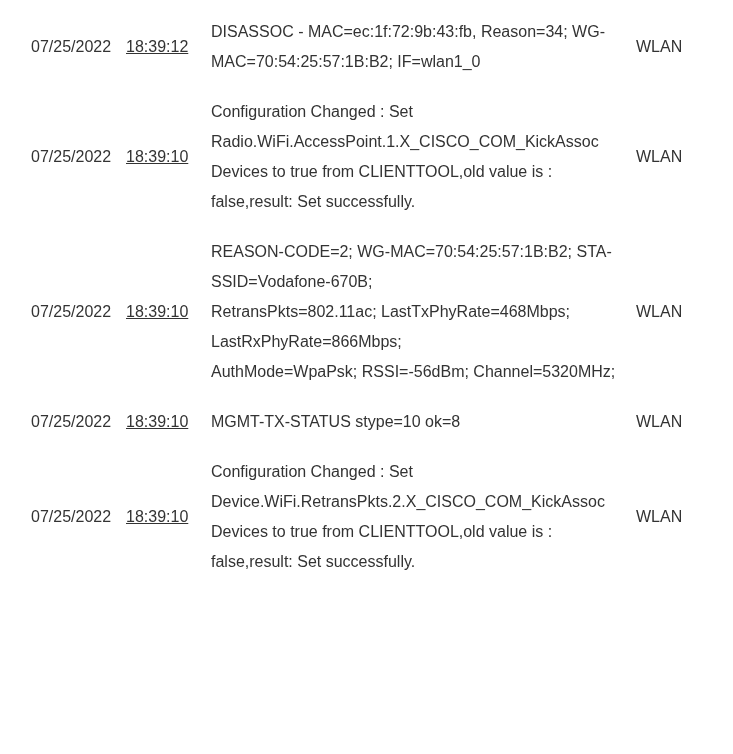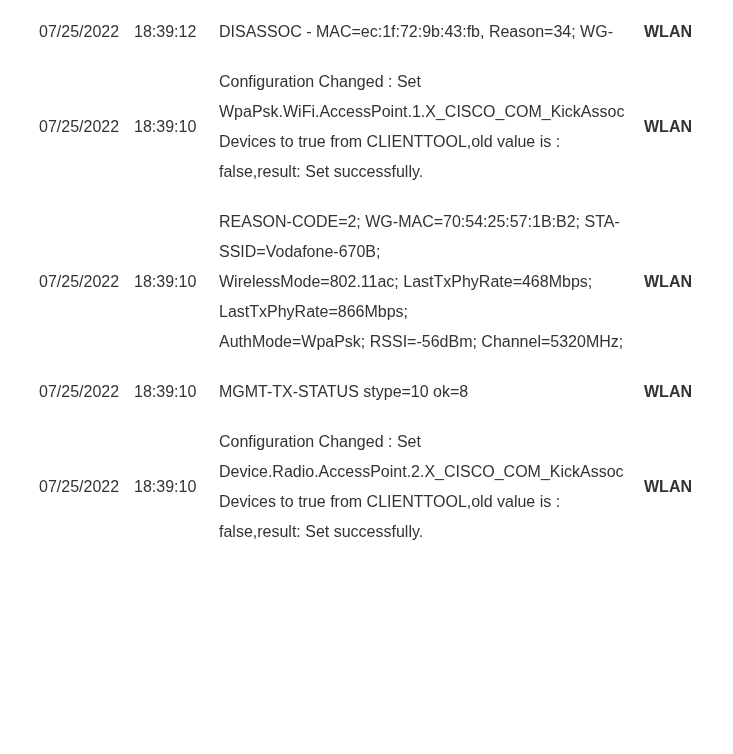--- a/index.html
+++ b/index.html
@@ -19,99 +19,100 @@
       position: relative;
       width: 733px;
     }
     .log-row {
       display: flex;
       align-items: center;
       padding: 8px 0;
     }
     .cell-date {
       width: 95px;
-      padding-left: 39px;
+      padding-left: 31px;
       flex-shrink: 0;
       line-height: 30px;
     }
     .cell-time {
       width: 85px;
       flex-shrink: 0;
       line-height: 30px;
+      text-decoration: underline;
     }
     .cell-desc {
       width: 425px;
       flex-shrink: 0;
       line-height: 30px;
       word-break: break-word;
     }
     .cell-type {
       flex-shrink: 0;
       padding-left: 0;
       line-height: 30px;
-      font-weight: bold;
     }
     .desc-line {
       display: block;
       white-space: nowrap;
     }
   </style>
 </head>
 <body>
 
 <div class="log-table">
 
   <div class="log-row" style="padding-top:17px;">
     <div class="cell-date">07/25/2022</div>
     <div class="cell-time">18:39:12</div>
     <div class="cell-desc">
       <span class="desc-line">DISASSOC - MAC=ec:1f:72:9b:43:fb, Reason=34; WG-</span>
+      <span class="desc-line">MAC=70:54:25:57:1B:B2; IF=wlan1_0</span>
     </div>
     <div class="cell-type">WLAN</div>
   </div>
 
   <div class="log-row" style="padding-top:12px;">
     <div class="cell-date">07/25/2022</div>
     <div class="cell-time">18:39:10</div>
     <div class="cell-desc">
       <span class="desc-line">Configuration Changed : Set</span>
-      <span class="desc-line">WpaPsk.WiFi.AccessPoint.1.X_CISCO_COM_KickAssoc</span>
+      <span class="desc-line">Radio.WiFi.AccessPoint.1.X_CISCO_COM_KickAssoc</span>
       <span class="desc-line">Devices to true from CLIENTTOOL,old value is :</span>
       <span class="desc-line">false,result: Set successfully.</span>
     </div>
     <div class="cell-type">WLAN</div>
   </div>
 
   <div class="log-row" style="padding-top:12px;">
     <div class="cell-date">07/25/2022</div>
     <div class="cell-time">18:39:10</div>
     <div class="cell-desc">
       <span class="desc-line">REASON-CODE=2; WG-MAC=70:54:25:57:1B:B2; STA-</span>
       <span class="desc-line">SSID=Vodafone-670B;</span>
-      <span class="desc-line">WirelessMode=802.11ac; LastTxPhyRate=468Mbps;</span>
-      <span class="desc-line">LastTxPhyRate=866Mbps;</span>
+      <span class="desc-line">RetransPkts=802.11ac; LastTxPhyRate=468Mbps;</span>
+      <span class="desc-line">LastRxPhyRate=866Mbps;</span>
       <span class="desc-line">AuthMode=WpaPsk; RSSI=-56dBm; Channel=5320MHz;</span>
     </div>
     <div class="cell-type">WLAN</div>
   </div>
 
   <div class="log-row" style="padding-top:12px;">
     <div class="cell-date">07/25/2022</div>
     <div class="cell-time">18:39:10</div>
     <div class="cell-desc">
       <span class="desc-line">MGMT-TX-STATUS stype=10 ok=8</span>
     </div>
     <div class="cell-type">WLAN</div>
   </div>
 
   <div class="log-row" style="padding-top:12px;">
     <div class="cell-date">07/25/2022</div>
     <div class="cell-time">18:39:10</div>
     <div class="cell-desc">
       <span class="desc-line">Configuration Changed : Set</span>
-      <span class="desc-line">Device.Radio.AccessPoint.2.X_CISCO_COM_KickAssoc</span>
+      <span class="desc-line">Device.WiFi.RetransPkts.2.X_CISCO_COM_KickAssoc</span>
       <span class="desc-line">Devices to true from CLIENTTOOL,old value is :</span>
       <span class="desc-line">false,result: Set successfully.</span>
     </div>
     <div class="cell-type">WLAN</div>
   </div>
 
 </div>
 
 </body></html>

